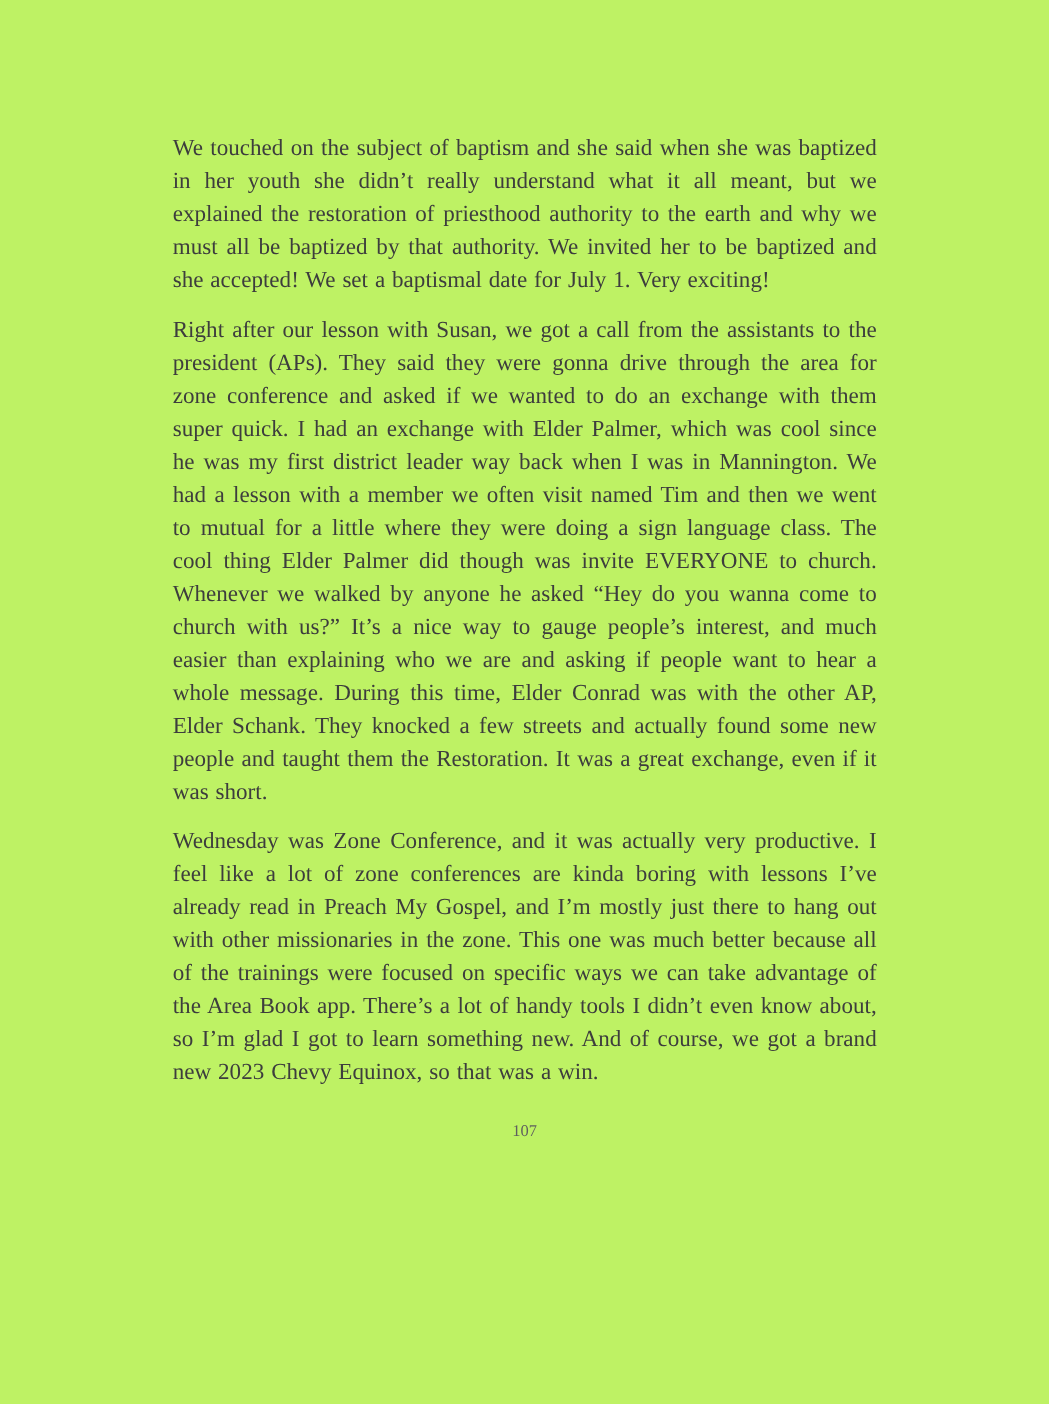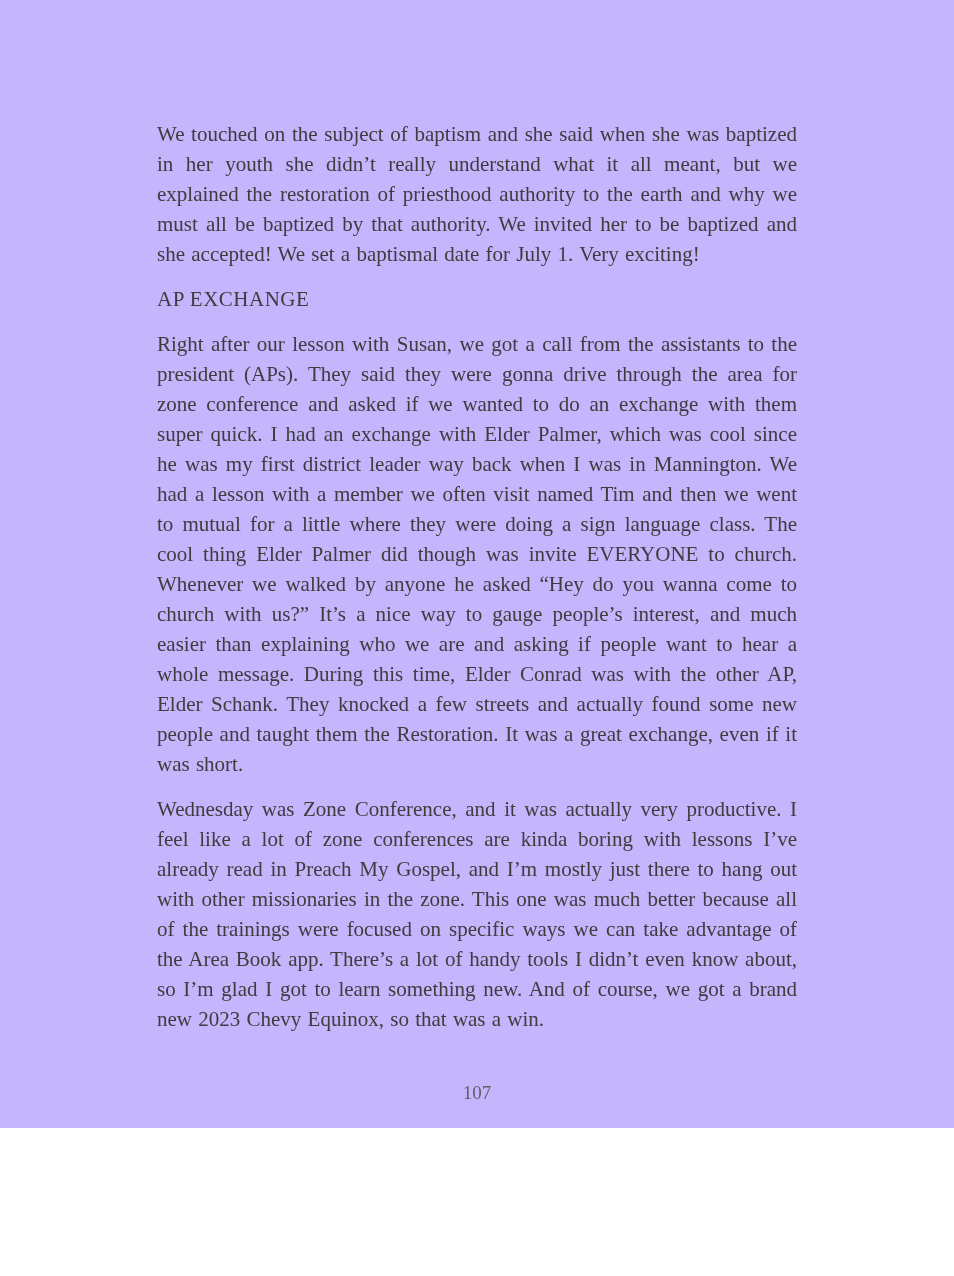--- a/index.html
+++ b/index.html
@@ -8,22 +8,22 @@
     background: #ffffff;
   }
   body {
     width: 954px;
     min-height: 1276px;
     position: relative;
     font-family: "Liberation Serif", "DejaVu Serif", serif;
   }
   .page {
     width: 954px;
-    height: 1128px;
-    background: #c4b5fd;
+    height: 1276px;
+    background: #bef264;
     box-sizing: border-box;
     overflow: hidden;
   }
   .text-column {
     width: 640px;
     margin: 0 auto;
     padding-top: 119px;
     color: #3d3d3d;
   }
   .text-column p {
@@ -35,35 +35,34 @@
   }
   .text-column h2 {
     font-size: 21px;
     line-height: 30px;
     font-weight: normal;
     text-align: left;
     margin: 0 0 15px 0;
     letter-spacing: 0.5px;
   }
   .page-number {
-    margin-top: 48px;
+    margin-top: 29px;
     text-align: center;
-    font-size: 19px;
+    font-size: 15px;
     line-height: 22px;
     color: #5f5f5f;
   }
 </style>
 </head>
 <body>
 
 <div class="page">
   <main class="text-column">
     <p>We touched on the subject of baptism and she said when she was baptized in her youth she didn’t really understand what it all meant, but we explained the restoration of priesthood authority to the earth and why we must all be baptized by that authority. We invited her to be baptized and she accepted! We set a baptismal date for July 1. Very exciting!</p>
 
-    <h2>AP EXCHANGE</h2>
 
     <p>Right after our lesson with Susan, we got a call from the assistants to the president (APs). They said they were gonna drive through the area for zone conference and asked if we wanted to do an exchange with them super quick. I had an exchange with Elder Palmer, which was cool since he was my first district leader way back when I was in Mannington. We had a lesson with a member we often visit named Tim and then we went to mutual for a little where they were doing a sign language class. The cool thing Elder Palmer did though was invite EVERYONE to church. Whenever we walked by anyone he asked “Hey do you wanna come to church with us?” It’s a nice way to gauge people’s interest, and much easier than explaining who we are and asking if people want to hear a whole message. During this time, Elder Conrad was with the other AP, Elder Schank. They knocked a few streets and actually found some new people and taught them the Restoration. It was a great exchange, even if it was short.</p>
 
 
     <p>Wednesday was Zone Conference, and it was actually very productive. I feel like a lot of zone conferences are kinda boring with lessons I’ve already read in Preach My Gospel, and I’m mostly just there to hang out with other missionaries in the zone. This one was much better because all of the trainings were focused on specific ways we can take advantage of the Area Book app. There’s a lot of handy tools I didn’t even know about, so I’m glad I got to learn something new. And of course, we got a brand new 2023 Chevy Equinox, so that was a win.</p>
 
     <div class="page-number">107</div>
   </main>
 </div>
 

